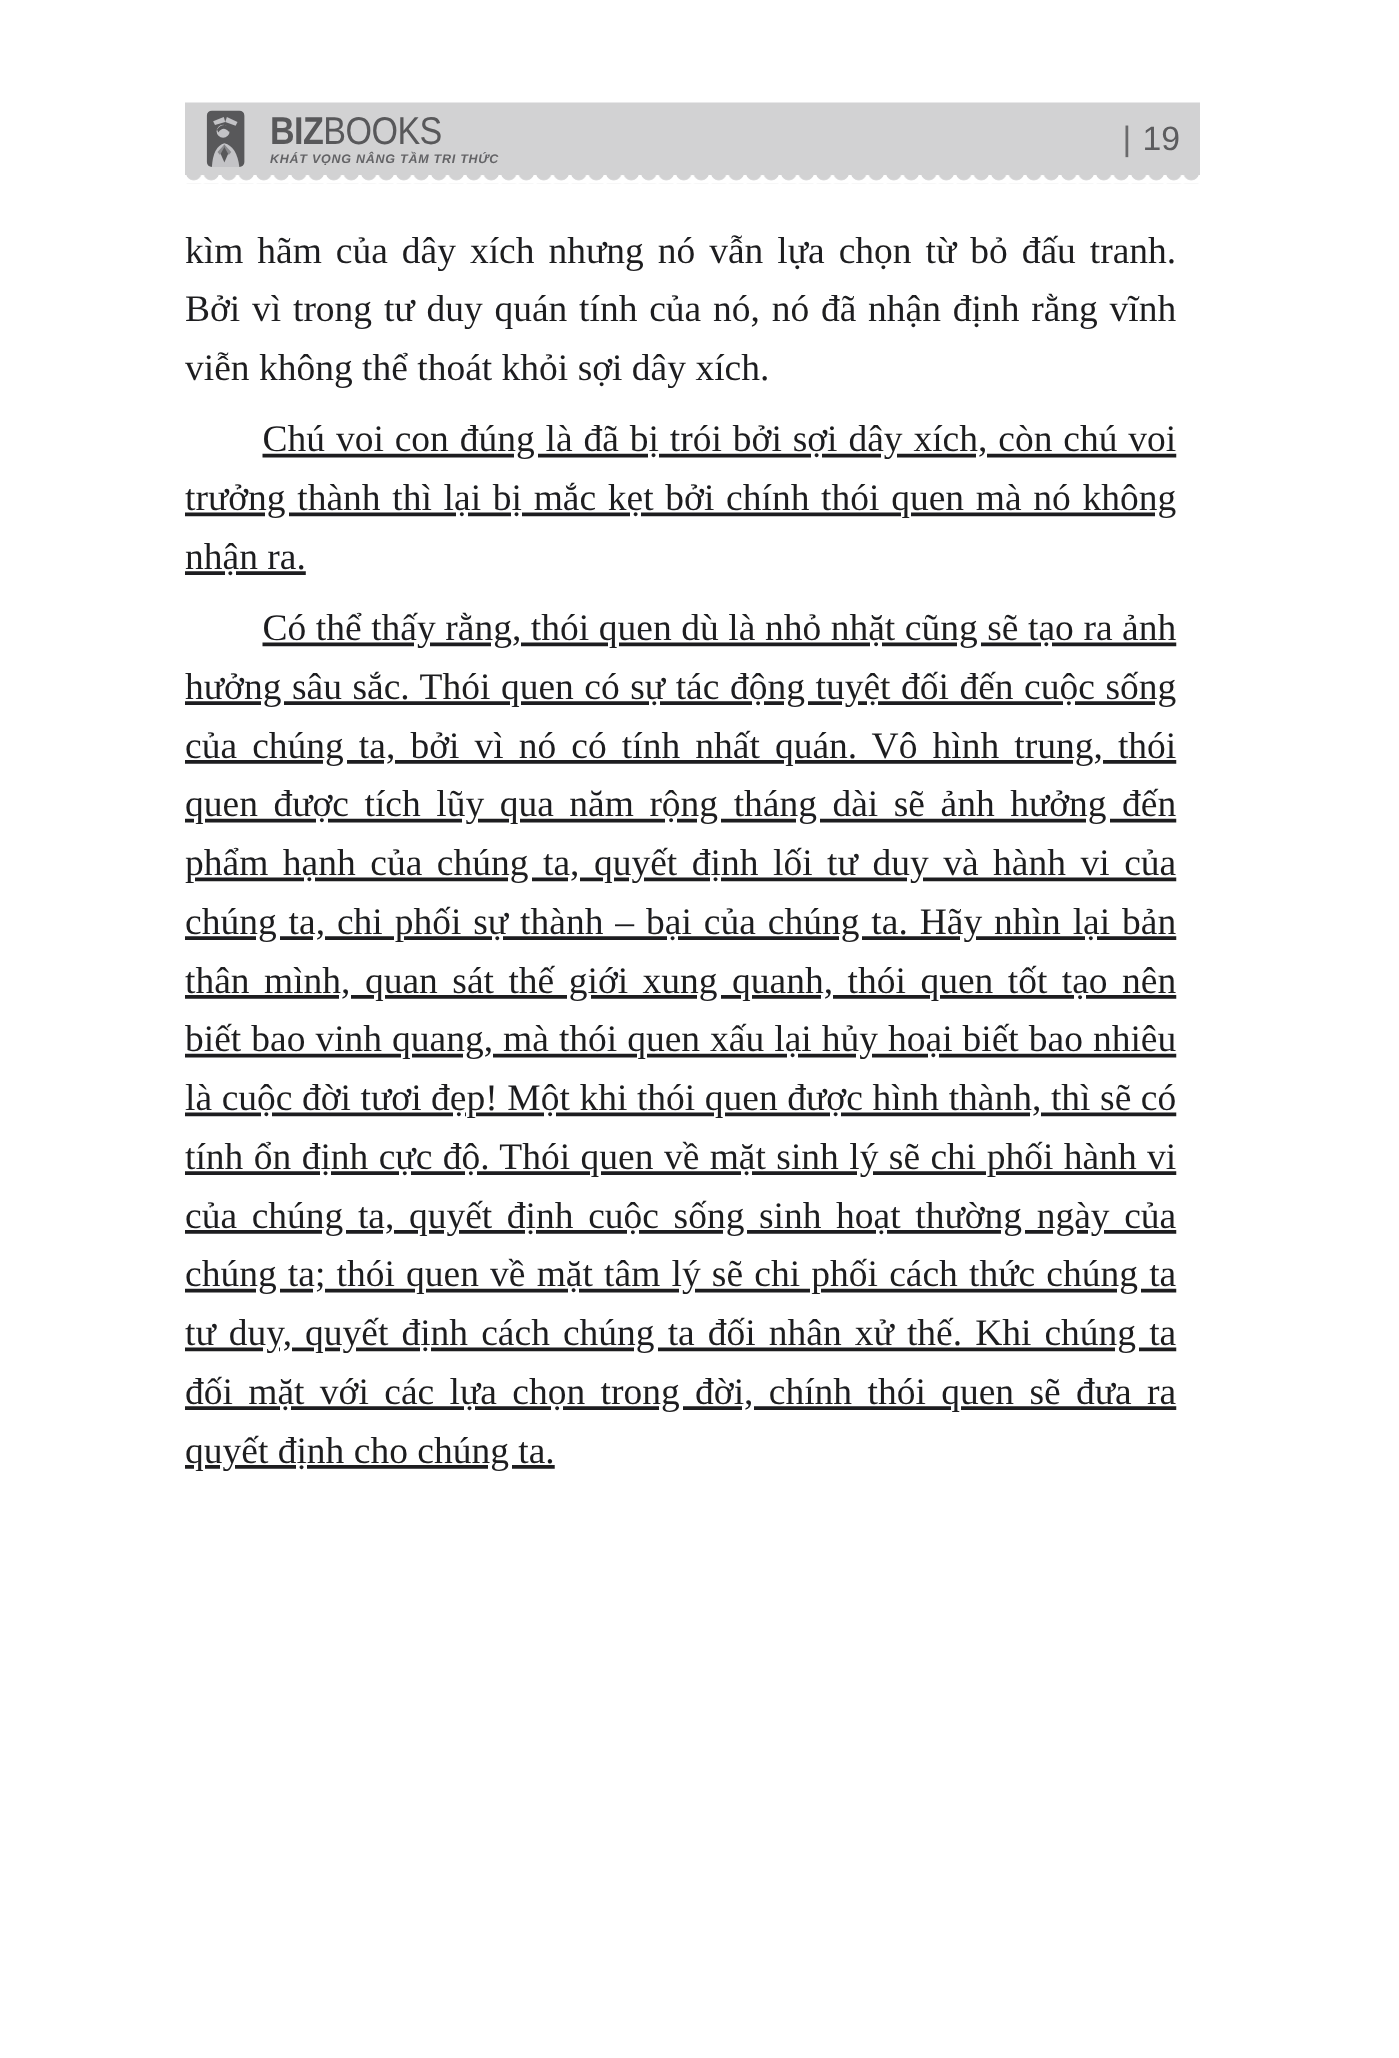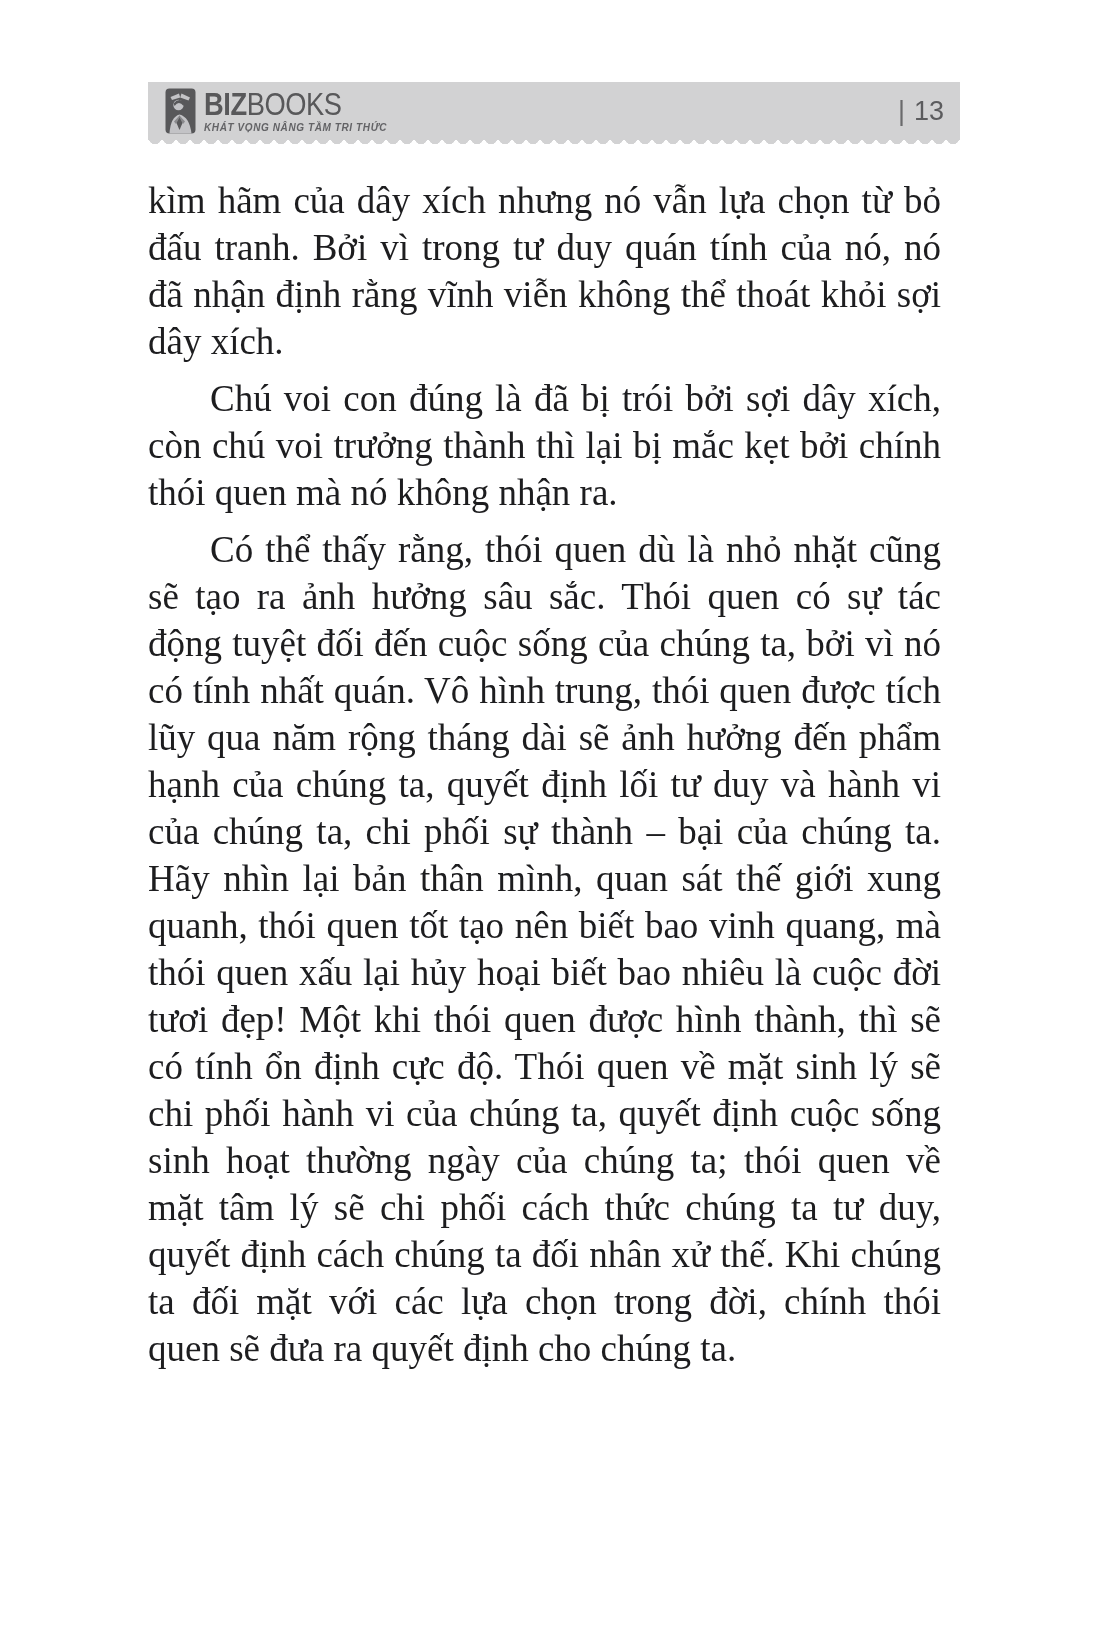--- a/index.html
+++ b/index.html
@@ -36,21 +36,21 @@
     background-size: 14px 7px;
     background-repeat: repeat-x;
   }
   .logo-box {
     width: 31px;
     height: 46px;
     margin-left: 17px;
     flex: 0 0 auto;
   }
   .brand-text {
-    margin-left: 8px;
+    margin-left: 20px;
     display: flex;
     flex-direction: column;
     line-height: 1;
     font-family: "Liberation Sans", "DejaVu Sans", sans-serif;
     color: #58585a;
   }
   .brand-name {
     font-size: 31px;
     letter-spacing: -0.5px;
     transform: scaleX(0.88);
@@ -82,27 +82,27 @@
     font-weight: 300;
     color: #6a6a6c;
   }
 
   
   .content {
     position: absolute;
     left: 148px;
     top: 177px;
     width: 793px;
-    font-size: 37px;
+    font-size: 30px;
     line-height: 47px;
     color: #1d1d1f;
     text-align: justify;
   }
   .content p { margin: 0 0 10px 0; }
-  .content p.indent { text-indent: 62px; }
+  .content p.indent { text-indent: 62px; text-decoration: underline; }
 </style>
 </head>
 <body>
 
 <div class="page">
 
   <div class="banner">
 
     <svg class="logo-box" viewBox="0 0 31 46" aria-hidden="true">
       <rect x="0.5" y="0.5" width="30" height="45" rx="4" fill="#58585a"></rect>
@@ -123,21 +123,21 @@
 
     <div class="brand-text">
       <div class="brand-name">
         <span class="biz">BIZ</span><span class="books">BOOKS</span>
       </div>
       <div class="brand-tagline">KHÁT VỌNG NÂNG TẦM TRI THỨC</div>
     </div>
 
     <div class="page-num">
       <span class="sep">|</span>
-      <span>13</span>
+      <span>19</span>
     </div>
   </div>
 
   <div class="content">
     <p>kìm hãm của dây xích nhưng nó vẫn lựa chọn từ bỏ đấu tranh. Bởi vì trong tư duy quán tính của nó, nó đã nhận định rằng vĩnh viễn không thể thoát khỏi sợi dây xích.</p>
     <p class="indent">Chú voi con đúng là đã bị trói bởi sợi dây xích, còn chú voi trưởng thành thì lại bị mắc kẹt bởi chính thói quen mà nó không nhận ra.</p>
     <p class="indent">Có thể thấy rằng, thói quen dù là nhỏ nhặt cũng sẽ tạo ra ảnh hưởng sâu sắc. Thói quen có sự tác động tuyệt đối đến cuộc sống của chúng ta, bởi vì nó có tính nhất quán. Vô hình trung, thói quen được tích lũy qua năm rộng tháng dài sẽ ảnh hưởng đến phẩm hạnh của chúng ta, quyết định lối tư duy và hành vi của chúng ta, chi phối sự thành – bại của chúng ta. Hãy nhìn lại bản thân mình, quan sát thế giới xung quanh, thói quen tốt tạo nên biết bao vinh quang, mà thói quen xấu lại hủy hoại biết bao nhiêu là cuộc đời tươi đẹp! Một khi thói quen được hình thành, thì sẽ có tính ổn định cực độ. Thói quen về mặt sinh lý sẽ chi phối hành vi của chúng ta, quyết định cuộc sống sinh hoạt thường ngày của chúng ta; thói quen về mặt tâm lý sẽ chi phối cách thức chúng ta tư duy, quyết định cách chúng ta đối nhân xử thế. Khi chúng ta đối mặt với các lựa chọn trong đời, chính thói quen sẽ đưa ra quyết định cho chúng ta.</p>
   </div>
 
 </div>

